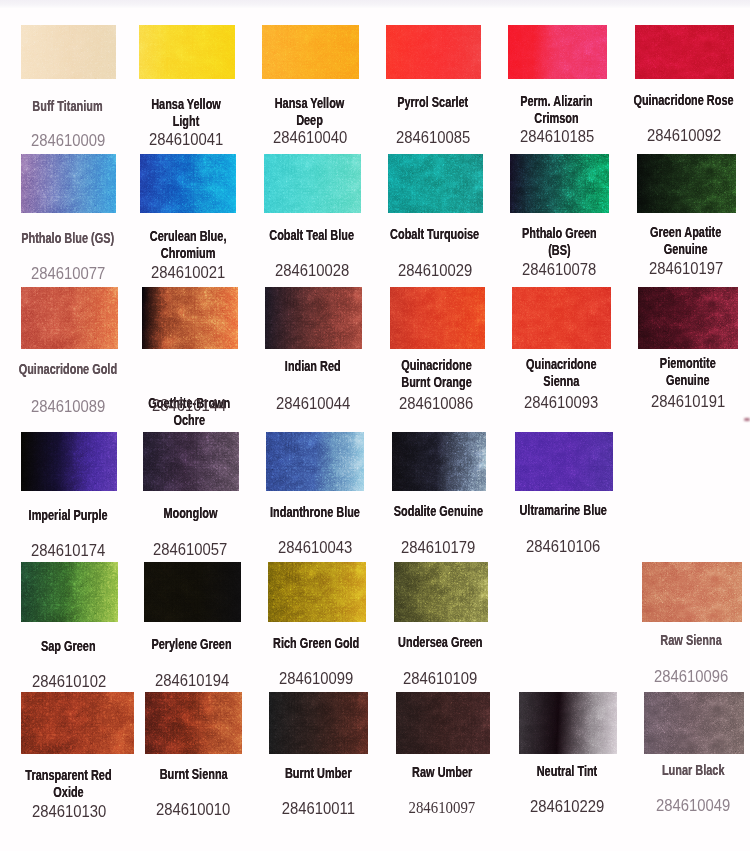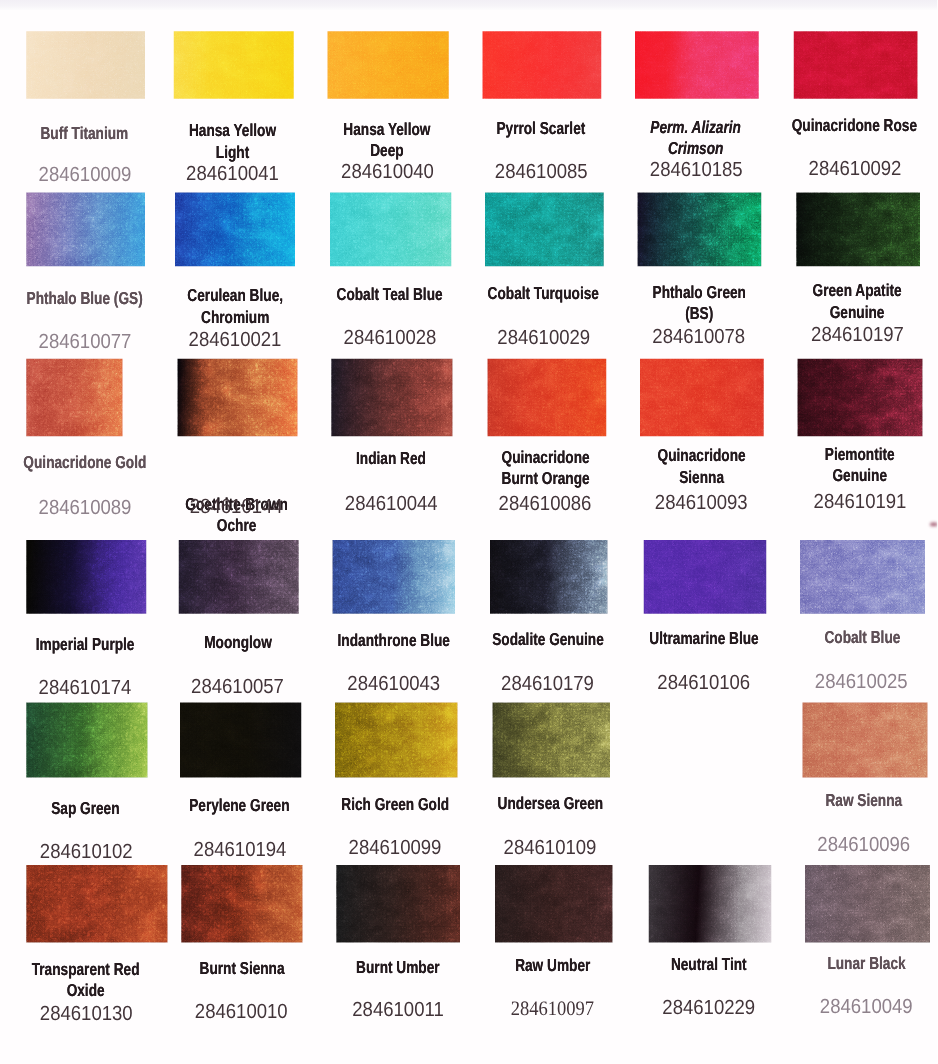--- a/index.html
+++ b/index.html
@@ -248,21 +248,21 @@
         <span class="ln">Pyrrol Scarlet</span>
       </div>
  <div class="cd dark" style="top:103.6px;left:-16.6px;width:127.4px;"><span class="ln2">284610085</span></div>
 </div>
 <div class="cell" style="left:508.0px;top:25px;width:99.0px;">
  <div class="sw" style="height:54px;background:linear-gradient(93deg,#f61626 0%,#f41c2d 26%,#f0335c 48%,#ed3365 100%);">
   <div class="tex" style="filter:url(#gA4);opacity:0.3"></div>
   <div class="tex" style="filter:url(#gB4);opacity:0.22"></div>
   <div class="tex" style="filter:url(#gC4);opacity:0.45"></div>
  </div>
- <div class="nm dark" style="top:68.39999999999999px;left:-16.6px;width:131.0px;font-style:italic;">
+ <div class="nm dark" style="top:68.39999999999999px;left:-16.6px;width:131.0px;">
         <span class="ln">Perm. Alizarin</span>
         <span class="ln">Crimson</span>
       </div>
  <div class="cd dark" style="top:102.79999999999998px;left:-16.6px;width:131.0px;"><span class="ln2">284610185</span></div>
 </div>
 <div class="cell" style="left:635.0px;top:25px;width:99.0px;">
  <div class="sw" style="height:54px;background:linear-gradient(93deg,#c50f2b 0%,#c7102b 50%,#c31029 100%);">
   <div class="tex" style="filter:url(#gA5);opacity:0.45"></div>
   <div class="tex" style="filter:url(#gB5);opacity:0.4"></div>
   <div class="tex" style="filter:url(#gC5);opacity:0.55"></div>
@@ -336,21 +336,21 @@
   <div class="tex" style="filter:url(#gB5);opacity:0.95"></div>
   <div class="tex" style="filter:url(#gC5);opacity:0.7"></div>
   <div class="spl" style="filter:url(#gS5);background:#57b04e;opacity:0.5;-webkit-mask-image:linear-gradient(93deg,rgba(0,0,0,0) 12%,rgba(0,0,0,1) 100%);mask-image:linear-gradient(93deg,rgba(0,0,0,0) 12%,rgba(0,0,0,1) 100%);"></div>
  </div>
  <div class="nm dark" style="top:70.20000000000002px;left:-16.6px;width:131.3px;">
         <span class="ln">Green Apatite</span>
         <span class="ln">Genuine</span>
       </div>
  <div class="cd dark" style="top:105.6px;left:-16.6px;width:131.3px;"><span class="ln2">284610197</span></div>
 </div>
-<div class="cell" style="left:21.0px;top:287px;width:77px;">
+<div class="cell" style="left:21.0px;top:287px;width:97px;">
  <div class="sw" style="height:62px;background:linear-gradient(93deg,#bc483b 0%,#bb4634 50%,#e4683f 100%);">
   <div class="tex" style="filter:url(#gA0);opacity:0.62"></div>
   <div class="tex" style="filter:url(#gB0);opacity:0.55"></div>
   <div class="tex" style="filter:url(#gC0);opacity:0.6"></div>
   <div class="spl" style="filter:url(#gS0);background:#ffd2b0;opacity:0.24;-webkit-mask-image:linear-gradient(93deg,rgba(0,0,0,0) 0%,rgba(0,0,0,1) 100%);mask-image:linear-gradient(93deg,rgba(0,0,0,0) 0%,rgba(0,0,0,1) 100%);"></div>
  </div>
  <div class="nm pale" style="top:73.80000000000001px;left:-16.6px;width:127.8px;">
         <span class="ln">Quinacridone Gold</span>
       </div>
  <div class="cd pale" style="top:111.19999999999999px;left:-16.6px;width:127.8px;"><span class="ln2">284610089</span></div>
@@ -467,31 +467,20 @@
  <div class="sw" style="height:59px;background:linear-gradient(93deg,#4f28a7 0%,#5128a5 55%,#4a2d9b 100%);">
   <div class="tex" style="filter:url(#gA4);opacity:0.26"></div>
   <div class="tex" style="filter:url(#gB4);opacity:0.26"></div>
   <div class="tex" style="filter:url(#gC4);opacity:0.45"></div>
  </div>
  <div class="nm dark" style="top:70.4px;left:-16.6px;width:130.4px;">
         <span class="ln">Ultramarine Blue</span>
       </div>
  <div class="cd dark" style="top:105.80000000000004px;left:-16.6px;width:130.4px;"><span class="ln2">284610106</span></div>
 </div>
-<div class="cell" style="left:640.2px;top:432px;width:99.8px;">
- <div class="sw" style="height:59px;background:linear-gradient(93deg,#716eb6 0%,#7575bd 50%,#7e83c6 100%);">
-  <div class="tex" style="filter:url(#gA5);opacity:0.42"></div>
-  <div class="tex" style="filter:url(#gB5);opacity:0.48"></div>
-  <div class="tex" style="filter:url(#gC5);opacity:0.55"></div>
- </div>
- <div class="nm pale" style="top:69.20000000000002px;left:-16.6px;width:131.8px;">
-        <span class="ln">Cobalt Blue</span>
-      </div>
- <div class="cd pale" style="top:104.60000000000005px;left:-16.6px;width:131.8px;"><span class="ln2">284610025</span></div>
-</div>
 <div class="cell" style="left:21.0px;top:562px;width:96.6px;">
  <div class="sw" style="height:60px;background:linear-gradient(93deg,#1b412a 0%,#2c5723 45%,#85b73e 100%);">
   <div class="tex" style="filter:url(#gA0);opacity:0.55"></div>
   <div class="tex" style="filter:url(#gB0);opacity:0.58"></div>
   <div class="tex" style="filter:url(#gC0);opacity:0.55"></div>
   <div class="spl" style="filter:url(#gS0);background:#c8e07a;opacity:0.22;-webkit-mask-image:linear-gradient(93deg,rgba(0,0,0,0) 10%,rgba(0,0,0,1) 100%);mask-image:linear-gradient(93deg,rgba(0,0,0,0) 10%,rgba(0,0,0,1) 100%);"></div>
  </div>
  <div class="nm dark" style="top:75.79999999999995px;left:-16.6px;width:128.6px;">
         <span class="ln">Sap Green</span>
       </div>

